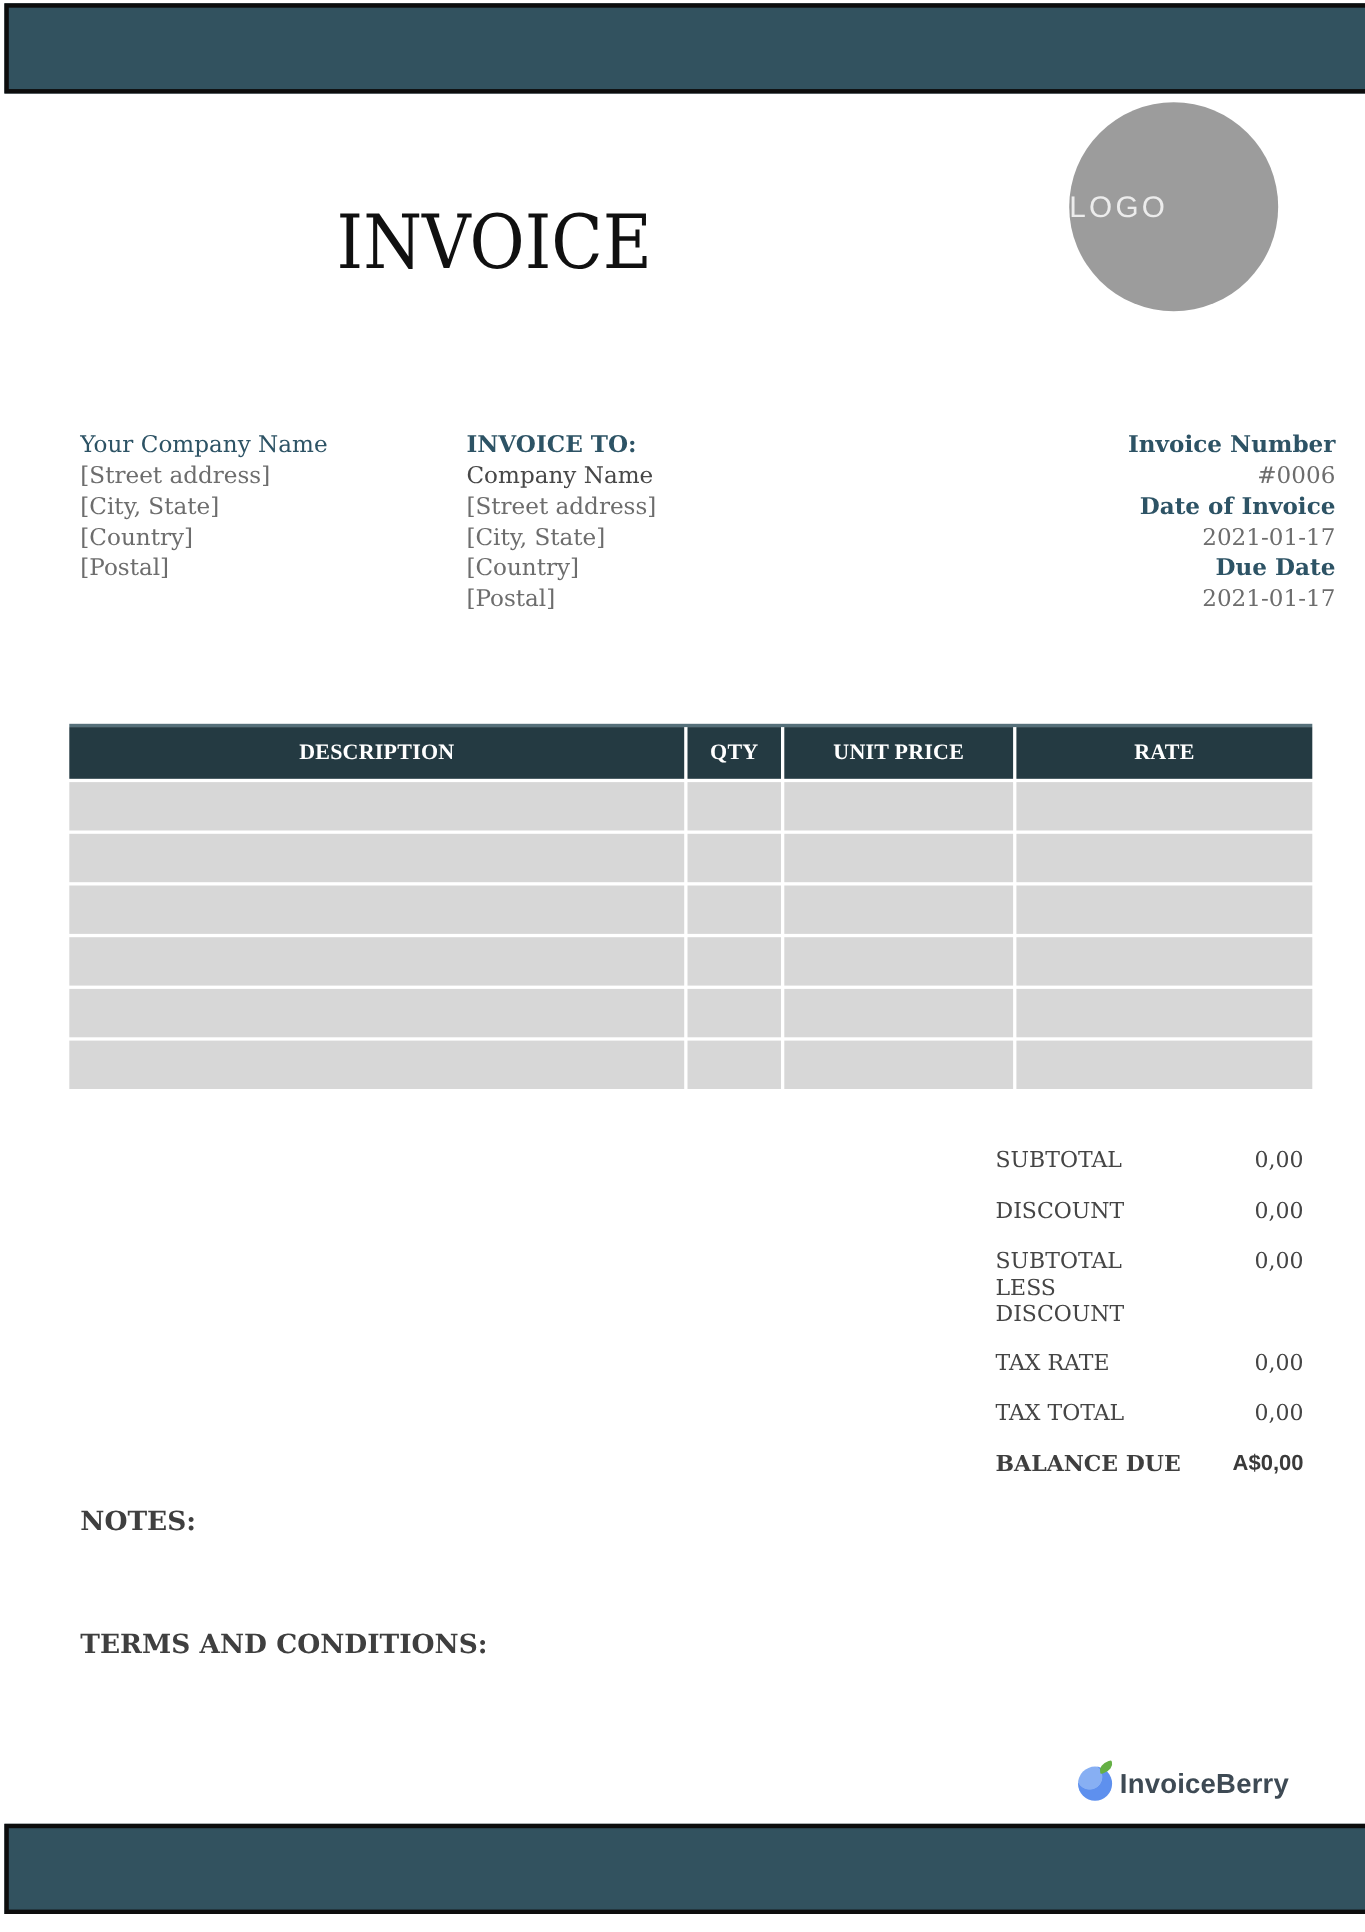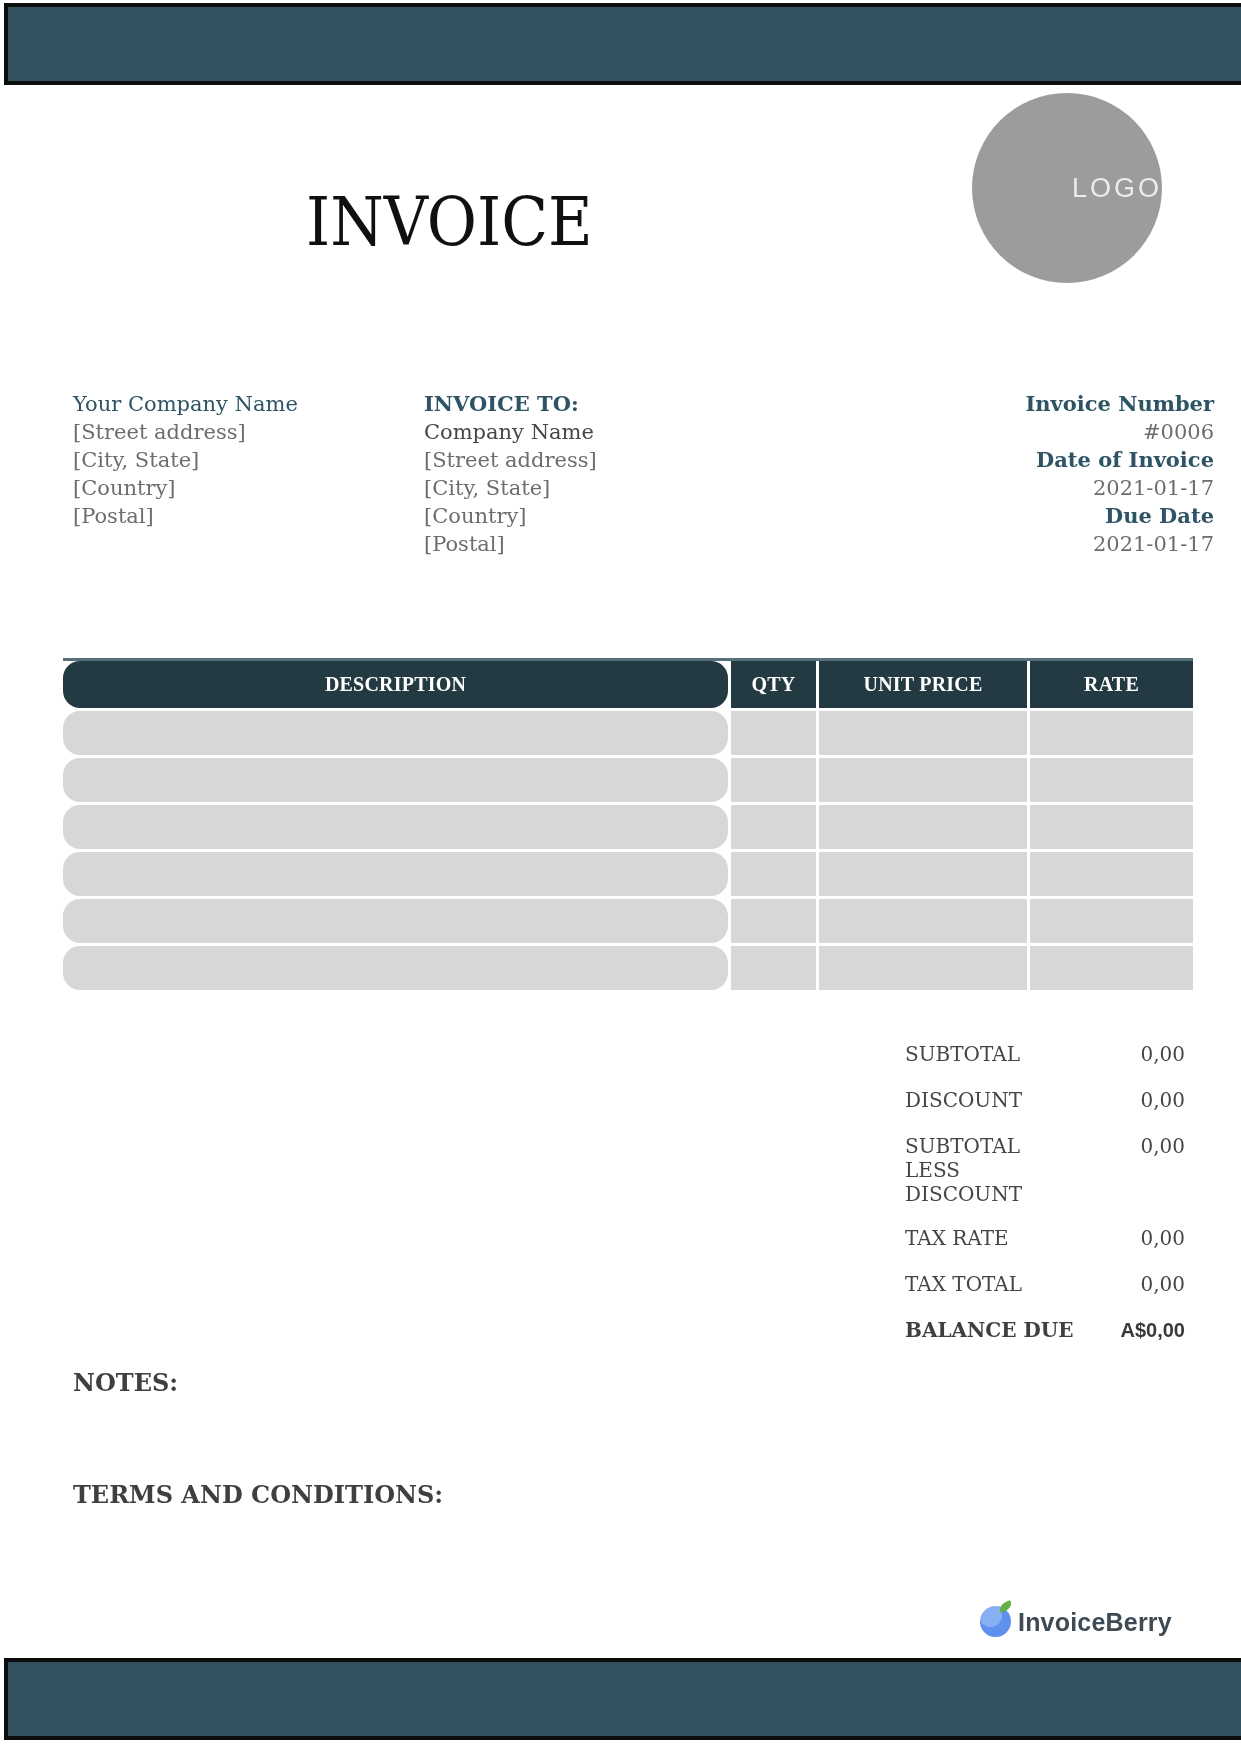--- a/index.html
+++ b/index.html
@@ -17,21 +17,21 @@
   
   .title{
     position:absolute;left:306px;top:182px;margin:0;
     font-size:68px;font-weight:500;color:#101010;letter-spacing:0;
     transform:scaleX(0.9);transform-origin:left top;white-space:nowrap;
   }
   
   .logo-circle{
     position:absolute;left:972px;top:93px;width:190px;height:190px;
     border-radius:50%;background:#9c9c9c;
-    display:flex;align-items:center;justify-content:flex-end;
+    display:flex;align-items:center;justify-content:flex-start;
   }
   .logo-circle span{
     font-family:"Liberation Sans",sans-serif;font-weight:300;
     font-size:27px;letter-spacing:3px;color:#ececec;
   }
   
   .col{position:absolute;top:390px;font-size:21px;line-height:28px;color:#6d6d6d;}
   .col .teal{color:#2d5365;}
   .col .bold{font-weight:bold;}
   .col .dark{color:#474747;}
@@ -46,21 +46,21 @@
     display:flex;gap:3px;height:47px;background:transparent;
     border-top:3px solid #56707a;
   }
   .items .thead .cell{
     background:#243a42;color:#ffffff;
     font-family:"Liberation Serif",serif;font-weight:bold;font-size:20px;
     display:flex;align-items:center;justify-content:center;letter-spacing:0.2px;
   }
   .items .trow{display:flex;gap:3px;height:44px;margin-top:3px;}
   .items .trow .cell{background:#d7d7d7;}
-  .cell.c-desc{width:665px;border-radius:17px;}
+  .cell.c-desc{width:559px;}
   .cell.c-qty{width:85px;}
   .cell.c-unit{width:208px;}
   .cell.c-total{flex:1;}
   
   .totals{position:absolute;left:905px;top:1042px;width:280px;font-size:20px;color:#454545;}
   .totals .trow{display:flex;align-items:flex-start;line-height:24px;margin-bottom:22px;}
   .totals .t-label{white-space:nowrap;}
   .totals .trow.wrap .t-label{white-space:normal;width:130px;}
   .totals .trow.wrap{margin-bottom:20px;}
   .totals .t-value{margin-left:auto;text-align:right;}

